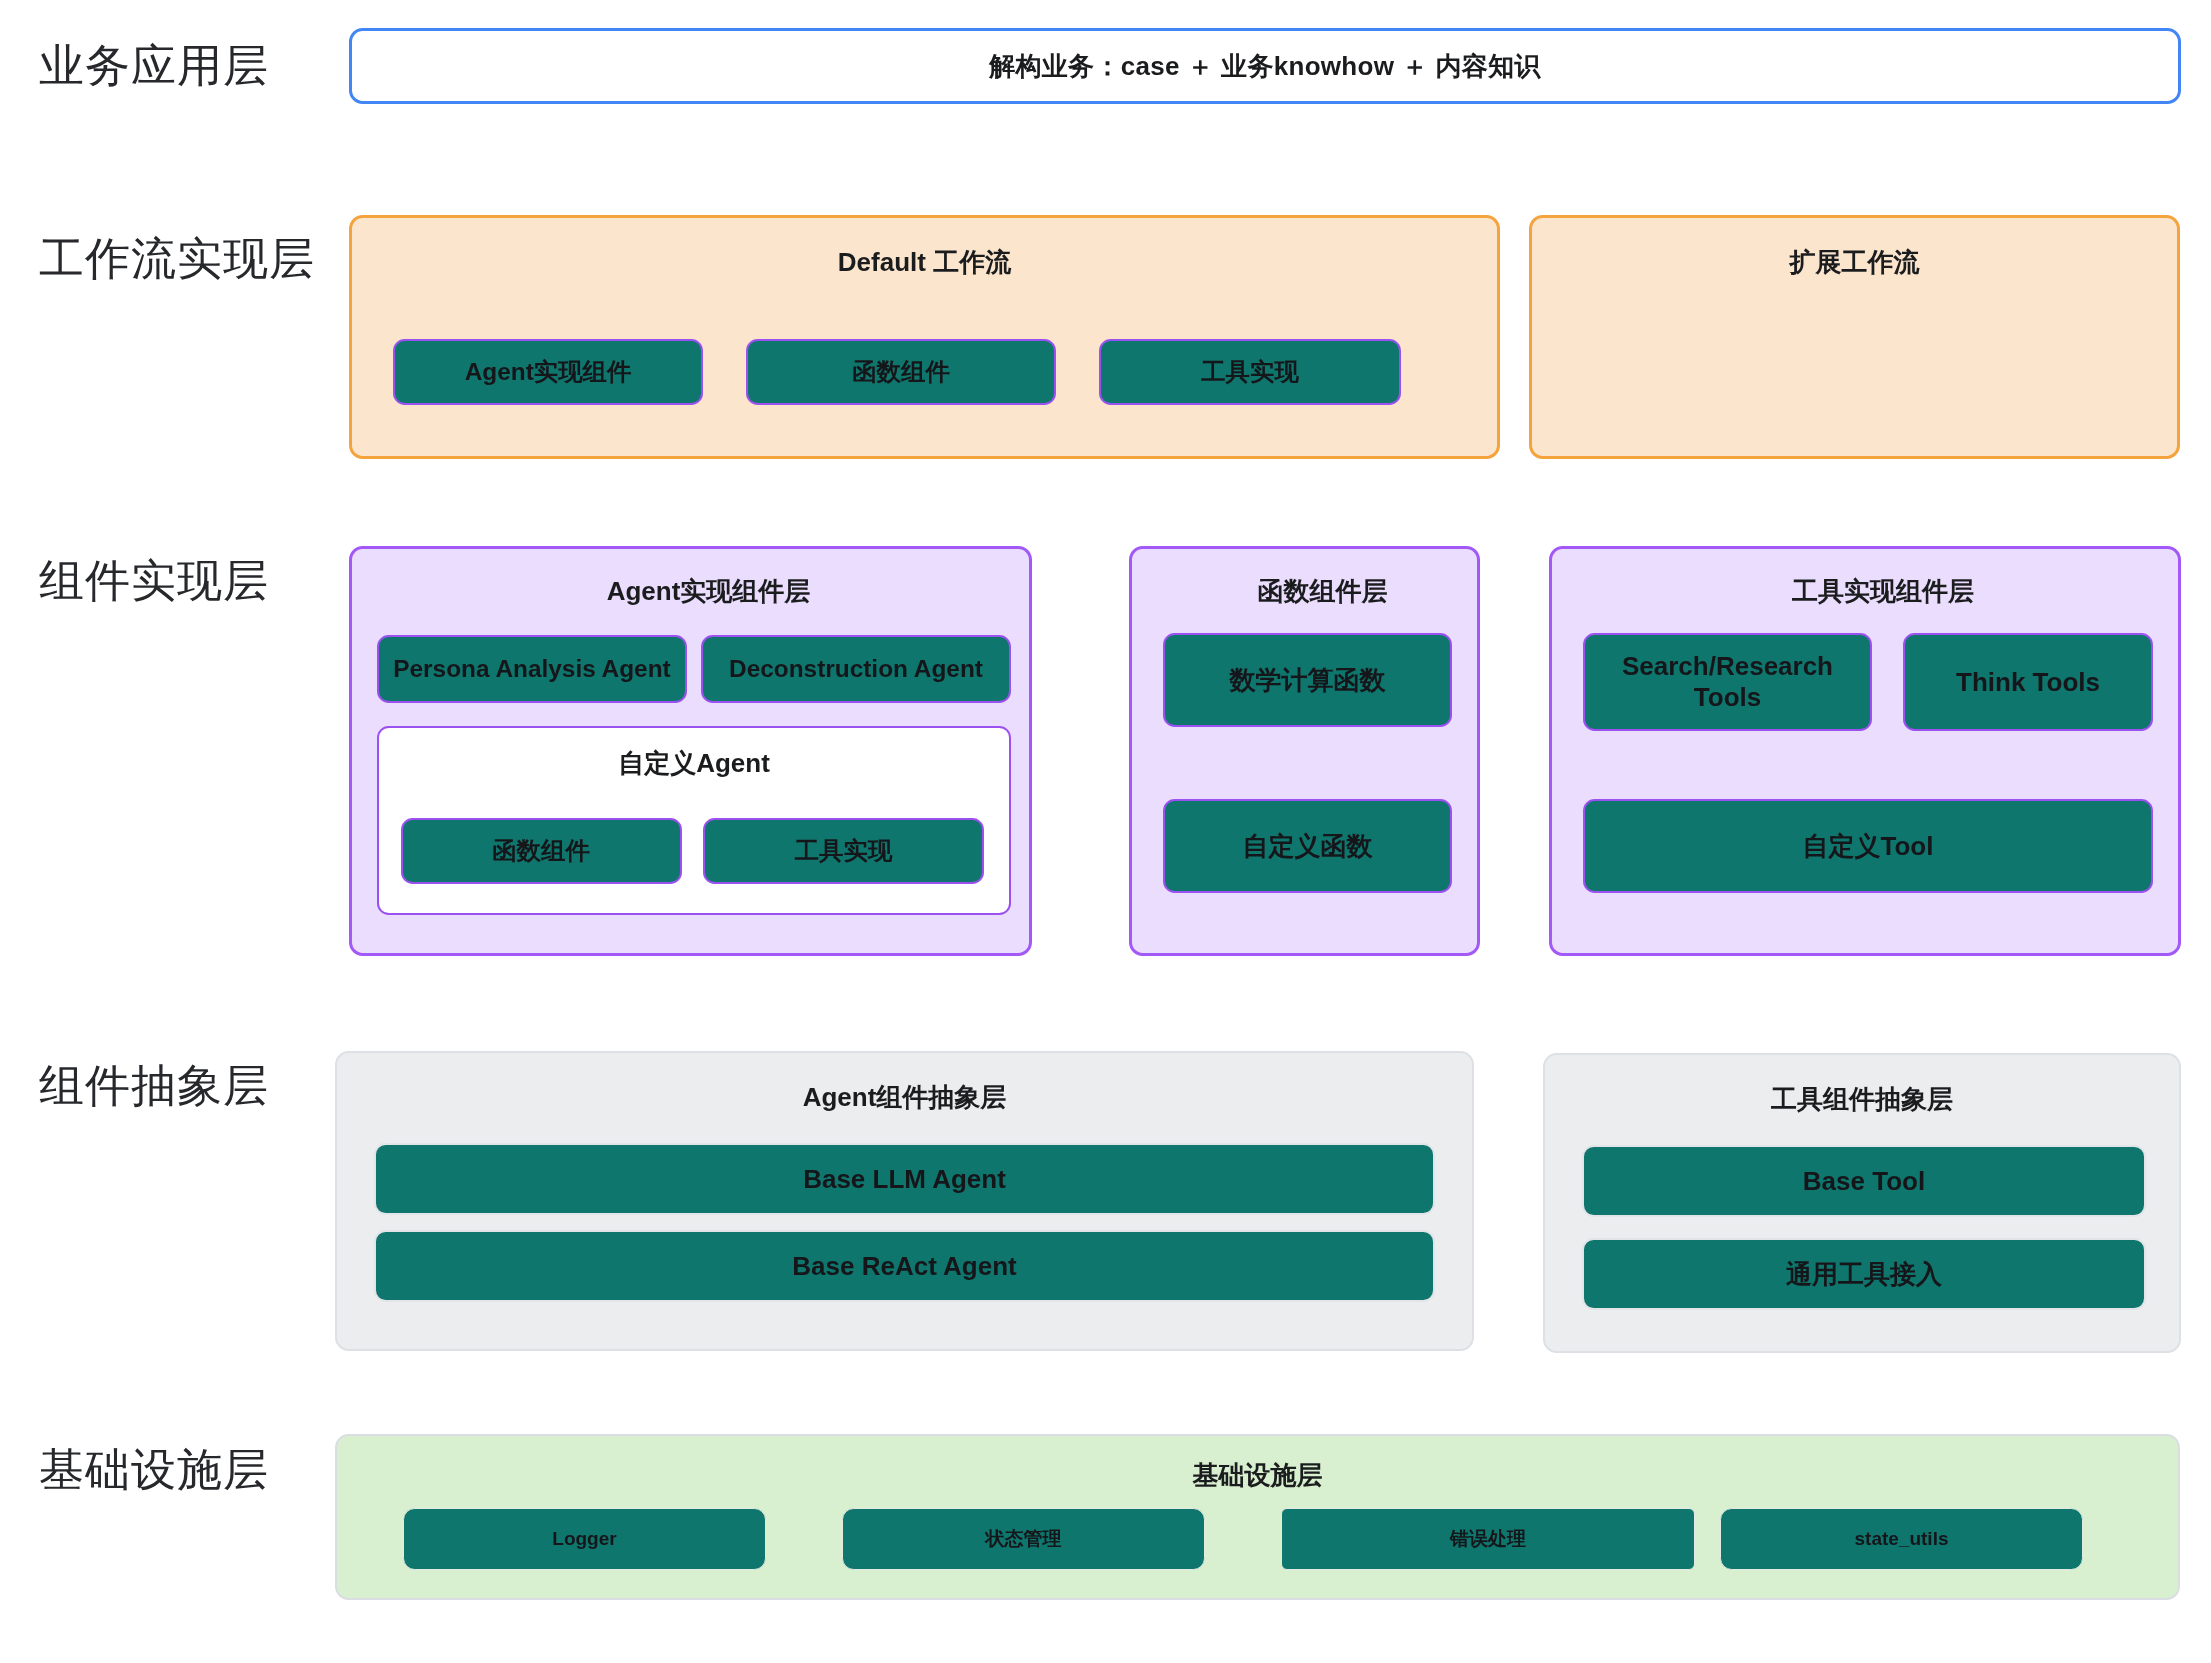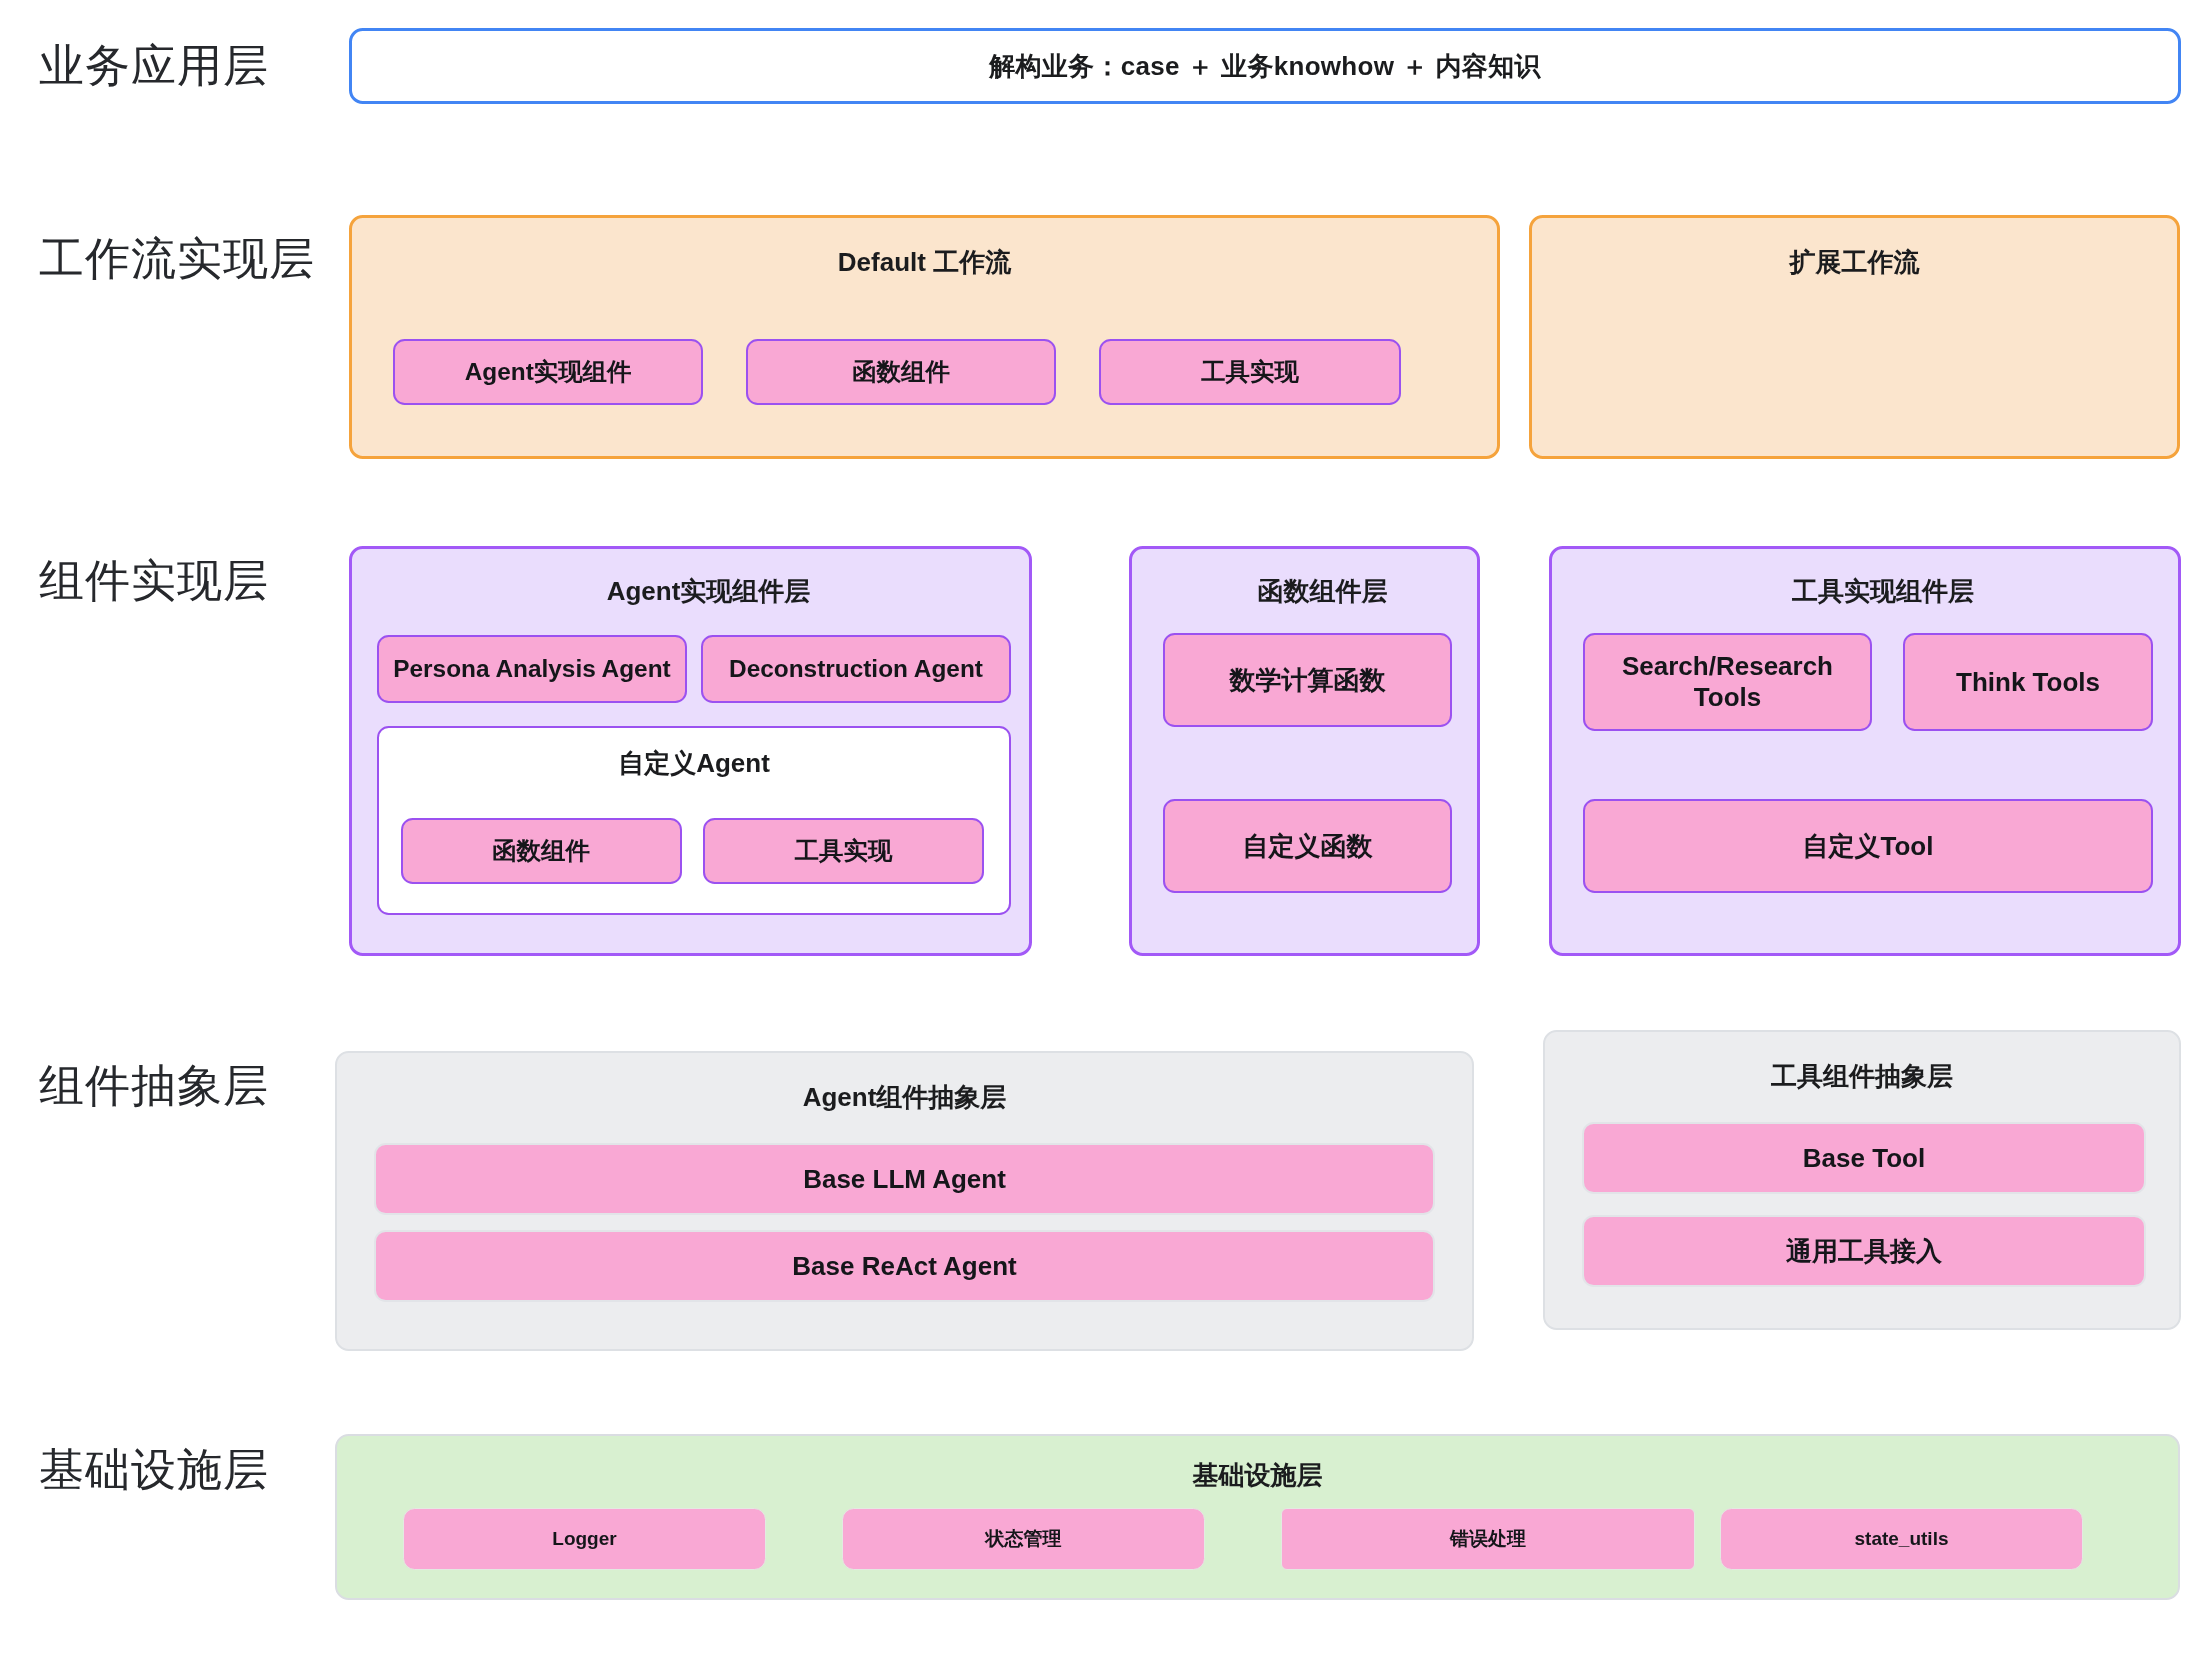--- a/index.html
+++ b/index.html
@@ -39,21 +39,21 @@
   }
 
   .band-title {
     text-align: center;
     font-weight: bold;
     color: #1b1c1e;
   }
 
   .chip {
     position: absolute;
-    background: #f9a8d4;
+    background: #0f766e;
     border-radius: 11.7px;
     display: flex;
     align-items: center;
     justify-content: center;
     text-align: center;
     font-weight: bold;
     color: #15161a;
     line-height: 1.18;
     padding: 3.9px 9.8px;
   }
@@ -139,21 +139,21 @@
   .gray .band-title { margin-top: 27px; font-size: 26px; }
   .gray .chip {
     border: 2px solid #E2E4E8;
     font-size: 26px;
     height: 72px;
   }
   #ca-agent { left: 335px; top: 1051px; width: 1139px; height: 300px; }
   #ca-llm   { left: 37px; top: 90px;  width: 1061px; }
   #ca-react { left: 37px; top: 177px; width: 1061px; }
 
-  #ca-tool  { left: 1543px; top: 1030px; width: 638px; height: 300px; }
+  #ca-tool  { left: 1543px; top: 1053px; width: 638px; height: 300px; }
   #ct-base  { left: 37px; top: 90px;  width: 564px; }
   #ct-gen   { left: 37px; top: 183px; width: 564px; }
 
   
   #infra {
     left: 335px; top: 1434px; width: 1845px; height: 166px;
     border: 2px solid #DADDE2;
     background: #D8F0D0;
   }
   #infra .band-title { margin-top: 21.5px; font-size: 26px; }

